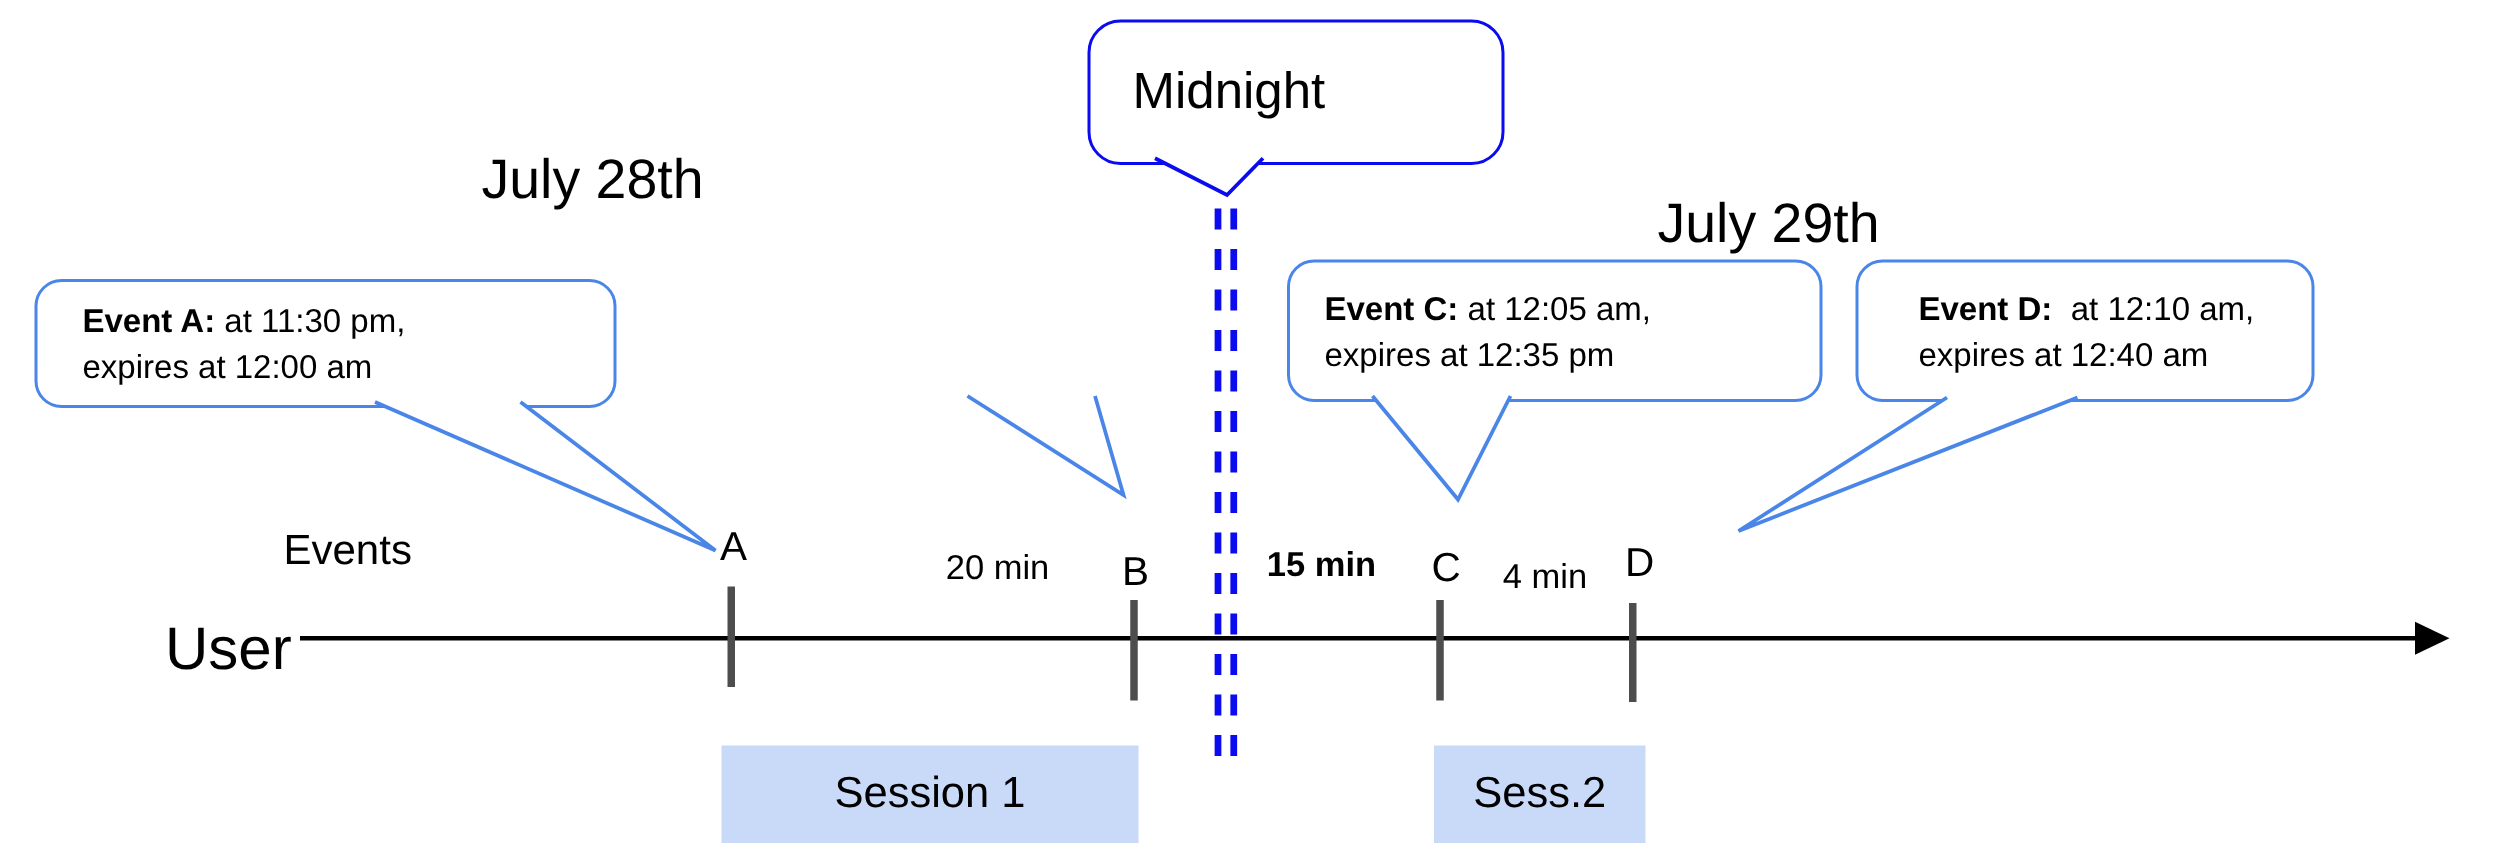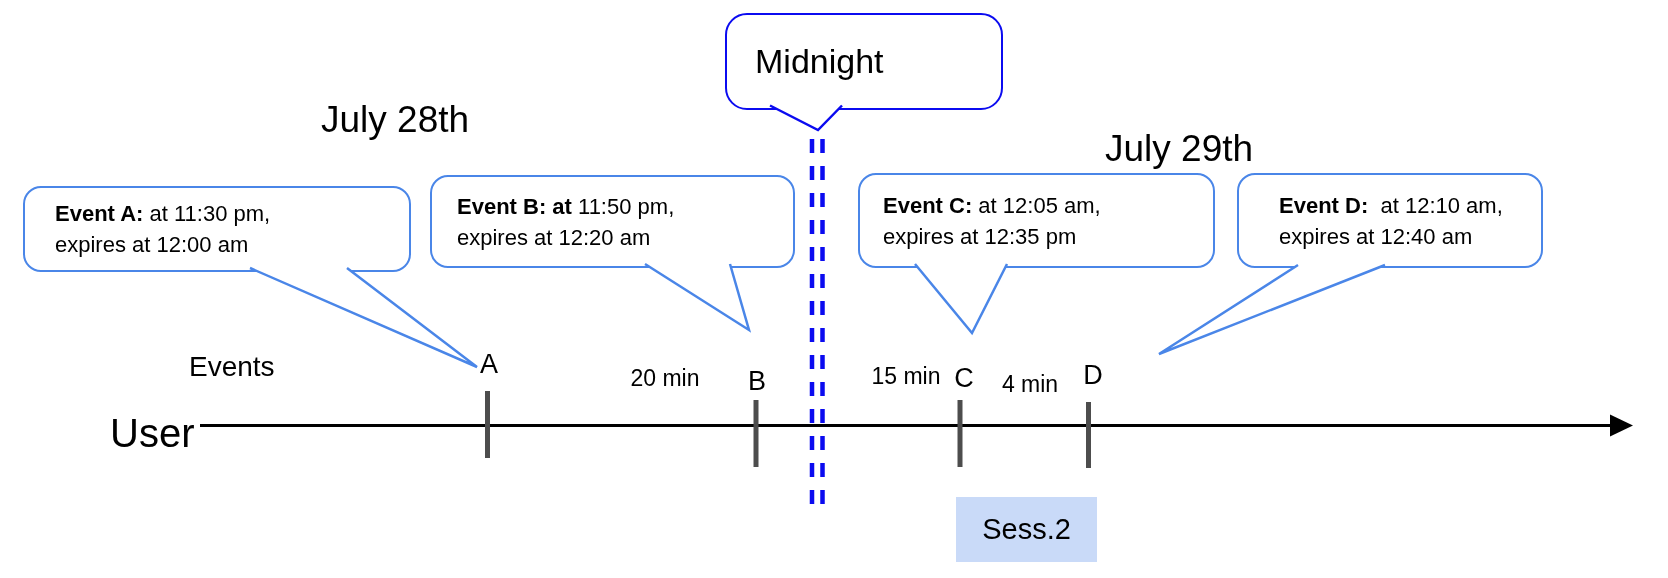--- a/index.html
+++ b/index.html
@@ -31,49 +31,48 @@
   svg.overlay{position:absolute;left:0;top:0;z-index:2;pointer-events:none;}
 </style>
 </head>
 <body>
 
 <div class="canvas">
 
   <div class="txt date" style="left:321px;top:101px;">July 28th</div>
   <div class="txt date" style="left:1105px;top:110px;margin-top:20px;">July 29th</div>
 
+  <div class="session" style="left:481px;top:497px;width:278px;height:65px;">
+    <span>Session 1</span>
+  </div>
   <div class="session" style="left:956px;top:497px;width:141px;height:65px;">
     <span>Sess.2</span>
   </div>
 
   <div class="txt axis-label" style="left:189px;top:353px;">Events</div>
   <div class="txt user-label" style="left:110px;top:413px;">User</div>
 
   <div class="txt letter" style="left:489px;top:351px;">A</div>
   <div class="txt letter" style="left:757px;top:368px;">B</div>
   <div class="txt letter" style="left:964px;top:365px;">C</div>
   <div class="txt letter" style="left:1093px;top:362px;">D</div>
 
   <div class="txt interval" style="left:665px;top:367px;">20 min</div>
-  <div class="txt interval" style="left:906px;top:365px;">15 min</div>
+  <div class="txt interval" style="left:881px;top:365px;font-weight:bold;">15 min</div>
   <div class="txt interval" style="left:1030px;top:373px;">4 min</div>
 
   <div class="bubble midnight" style="left:725px;top:13px;width:278px;height:97px;padding-left:28px;">
     <span>Midnight</span>
   </div>
 
   <div class="bubble" style="left:23px;top:186px;width:388px;height:86px;padding-left:30px;">
     <div class="ln"><b>Event A:</b><span> at 11:30 pm,</span></div>
     <div class="ln">expires at 12:00 am</div>
   </div>
 
-  <div class="bubble" style="left:430px;top:175px;width:365px;height:93px;padding-left:25px;">
-    <div class="ln"><b>Event B: at</b><span> 11:50 pm,</span></div>
-    <div class="ln">expires at 12:20 am</div>
-  </div>
 
   <div class="bubble" style="left:858px;top:173px;width:357px;height:95px;padding-left:23px;">
     <div class="ln"><b>Event C:</b><span> at 12:05 am,</span></div>
     <div class="ln">expires at 12:35 pm</div>
   </div>
 
   <div class="bubble" style="left:1237px;top:173px;width:306px;height:95px;padding-left:40px;">
     <div class="ln"><b>Event D:</b><span>  at 12:10 am,</span></div>
     <div class="ln">expires at 12:40 am</div>
   </div>

